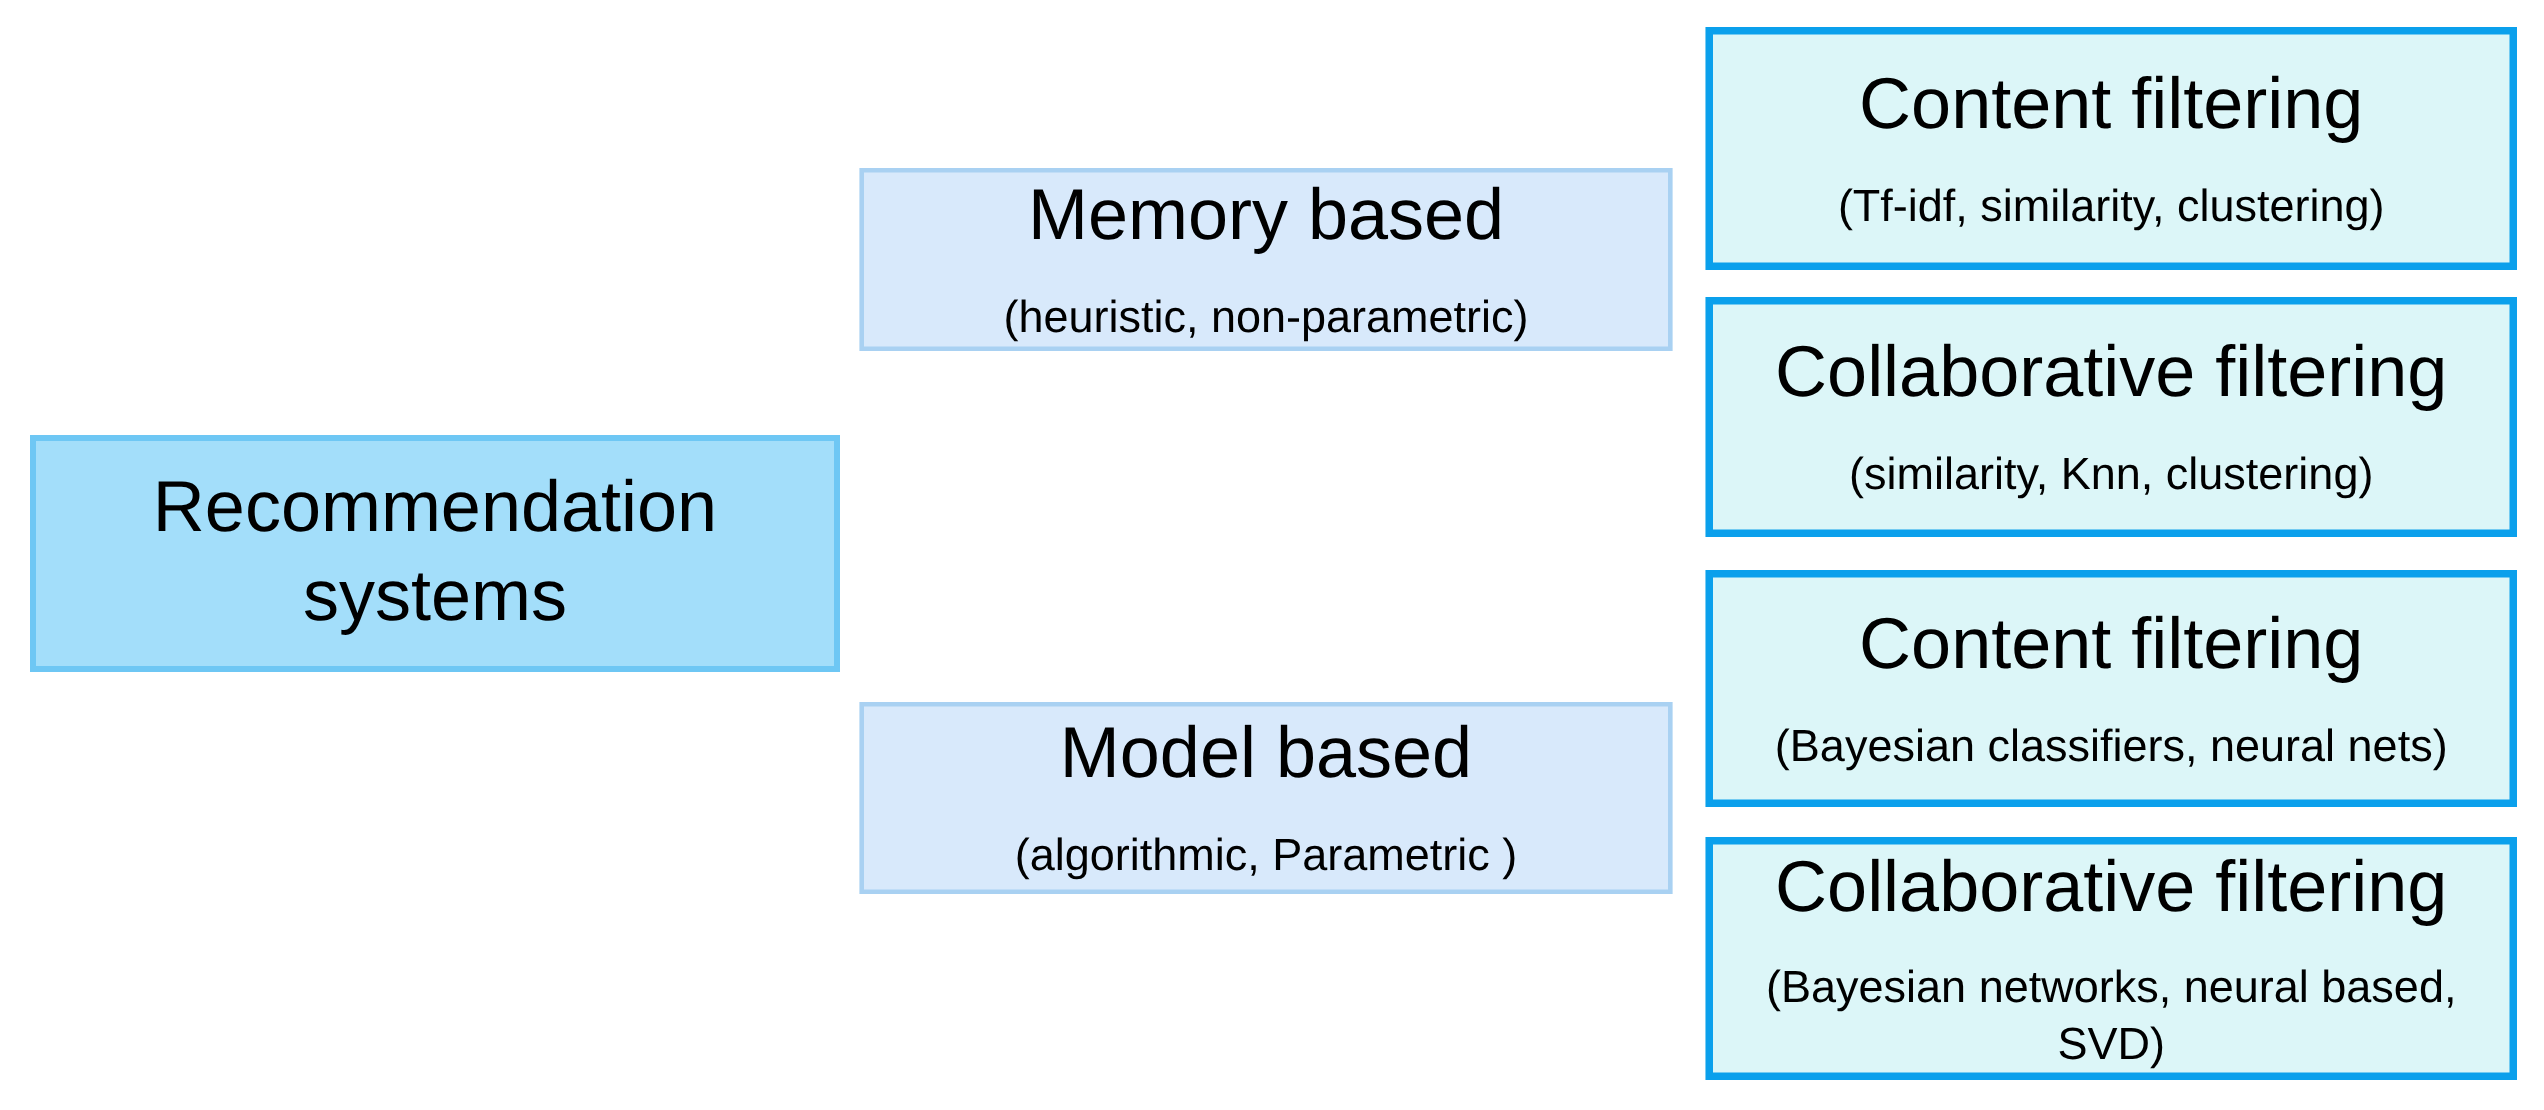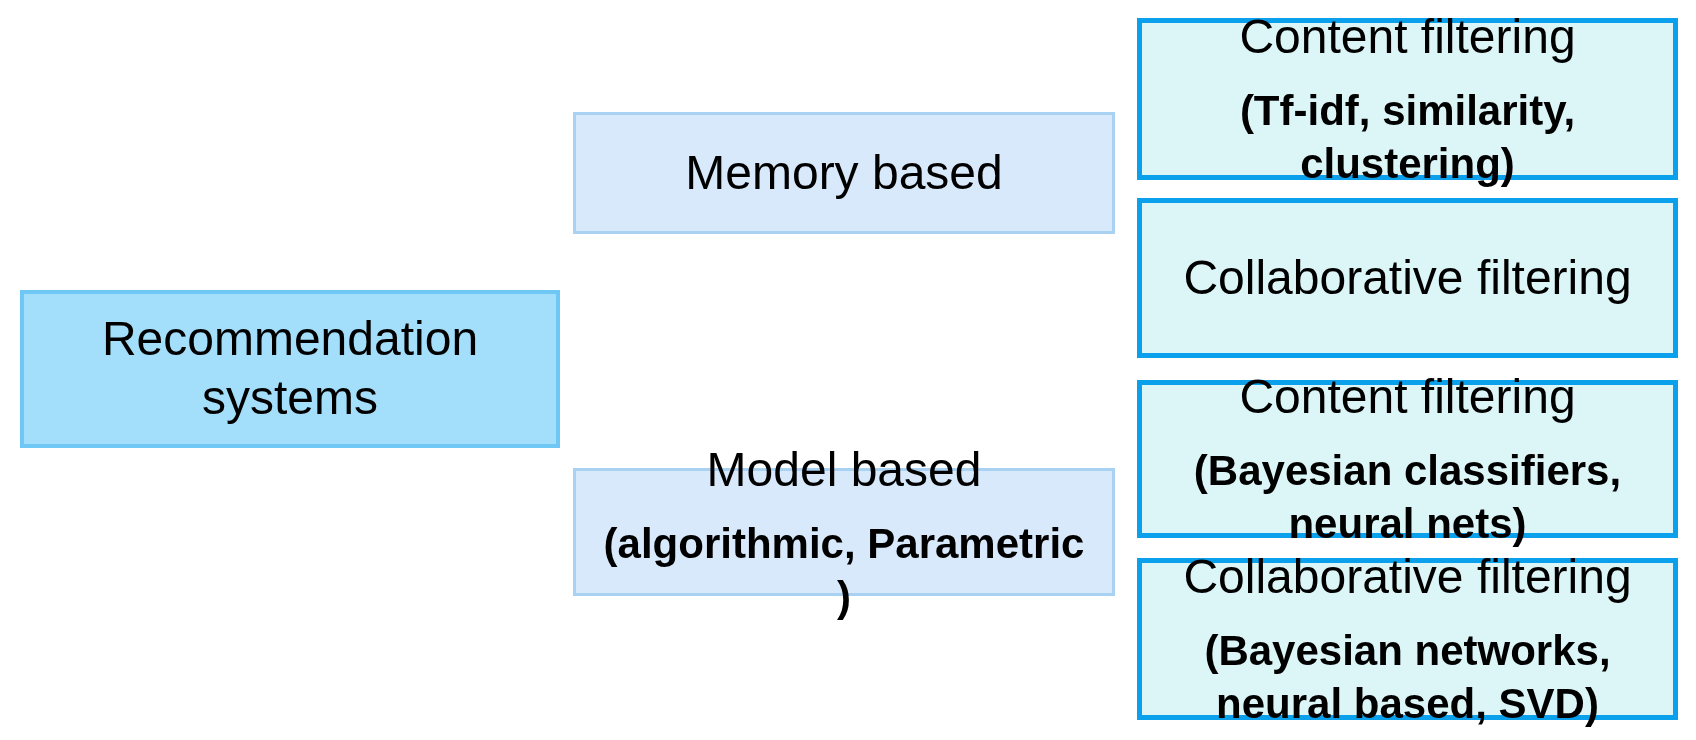--- a/index.html
+++ b/index.html
@@ -25,22 +25,22 @@
     align-items: center;
     text-align: center;
   }
   .node .title {
     font-size: 48px;
     font-weight: 400;
     line-height: 1.22;
     color: var(--text, #000000);
   }
   .node .subtitle {
-    font-size: 42px;
-    font-weight: 700;
+    font-size: 30px;
+    font-weight: 400;
     line-height: 1.25;
     margin-top: 19px;
     color: var(--text, #000000);
     max-width: 505px;
   }
   .root-node {
     left: 20px; top: 290px; width: 540px; height: 158px;
     background: var(--root-fill, #a3defa);
     border: 4px solid var(--root-border, #6ec7f4);
     text-align: center;
@@ -67,34 +67,36 @@
 <body>
 
 <div class="canvas">
 
   <div class="node root-node">
     <div class="title">Recommendation systems</div>
   </div>
 
   <div class="node branch-node b0">
     <div class="title">Memory based</div>
+    <div class="subtitle">(heuristic, non-parametric)</div>
   </div>
 
   <div class="node branch-node b1">
     <div class="title">Model based</div>
     <div class="subtitle">(algorithmic, Parametric )</div>
   </div>
 
   <div class="node leaf-node l0">
     <div class="title">Content filtering</div>
     <div class="subtitle">(Tf-idf, similarity, clustering)</div>
   </div>
 
   <div class="node leaf-node l1">
     <div class="title">Collaborative filtering</div>
+    <div class="subtitle">(similarity, Knn, clustering)</div>
   </div>
 
   <div class="node leaf-node l2">
     <div class="title">Content filtering</div>
     <div class="subtitle">(Bayesian classifiers, neural nets)</div>
   </div>
 
   <div class="node leaf-node l3">
     <div class="title">Collaborative filtering</div>
     <div class="subtitle">(Bayesian networks, neural based, SVD)</div>

